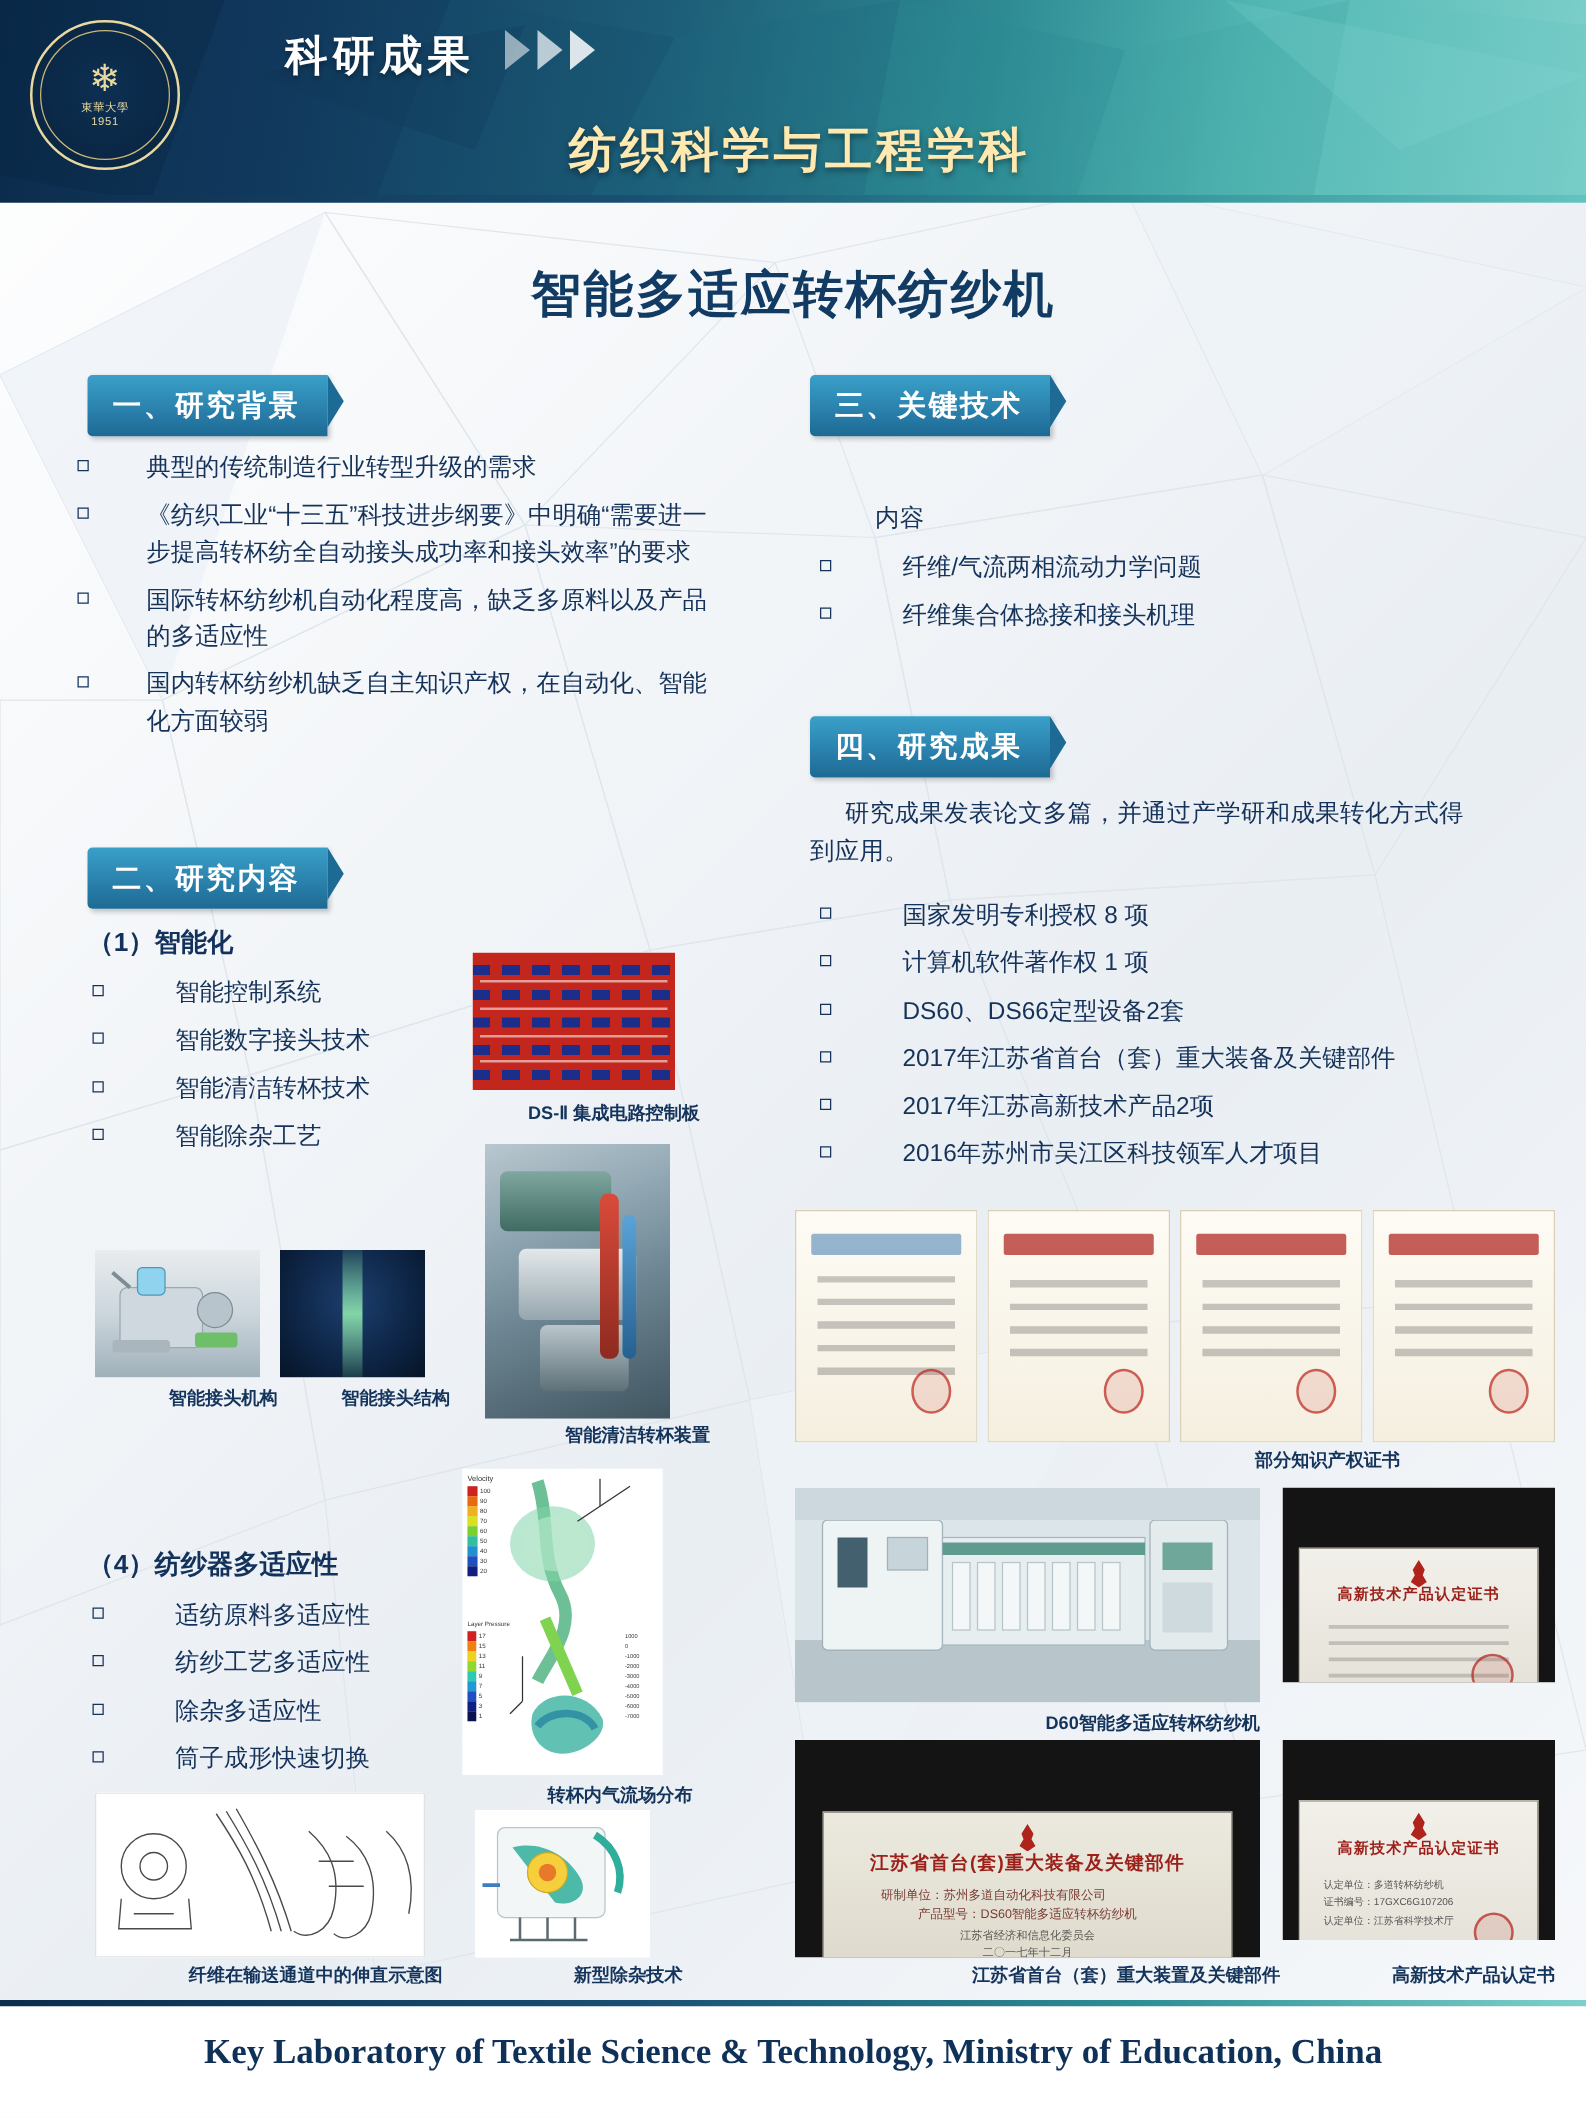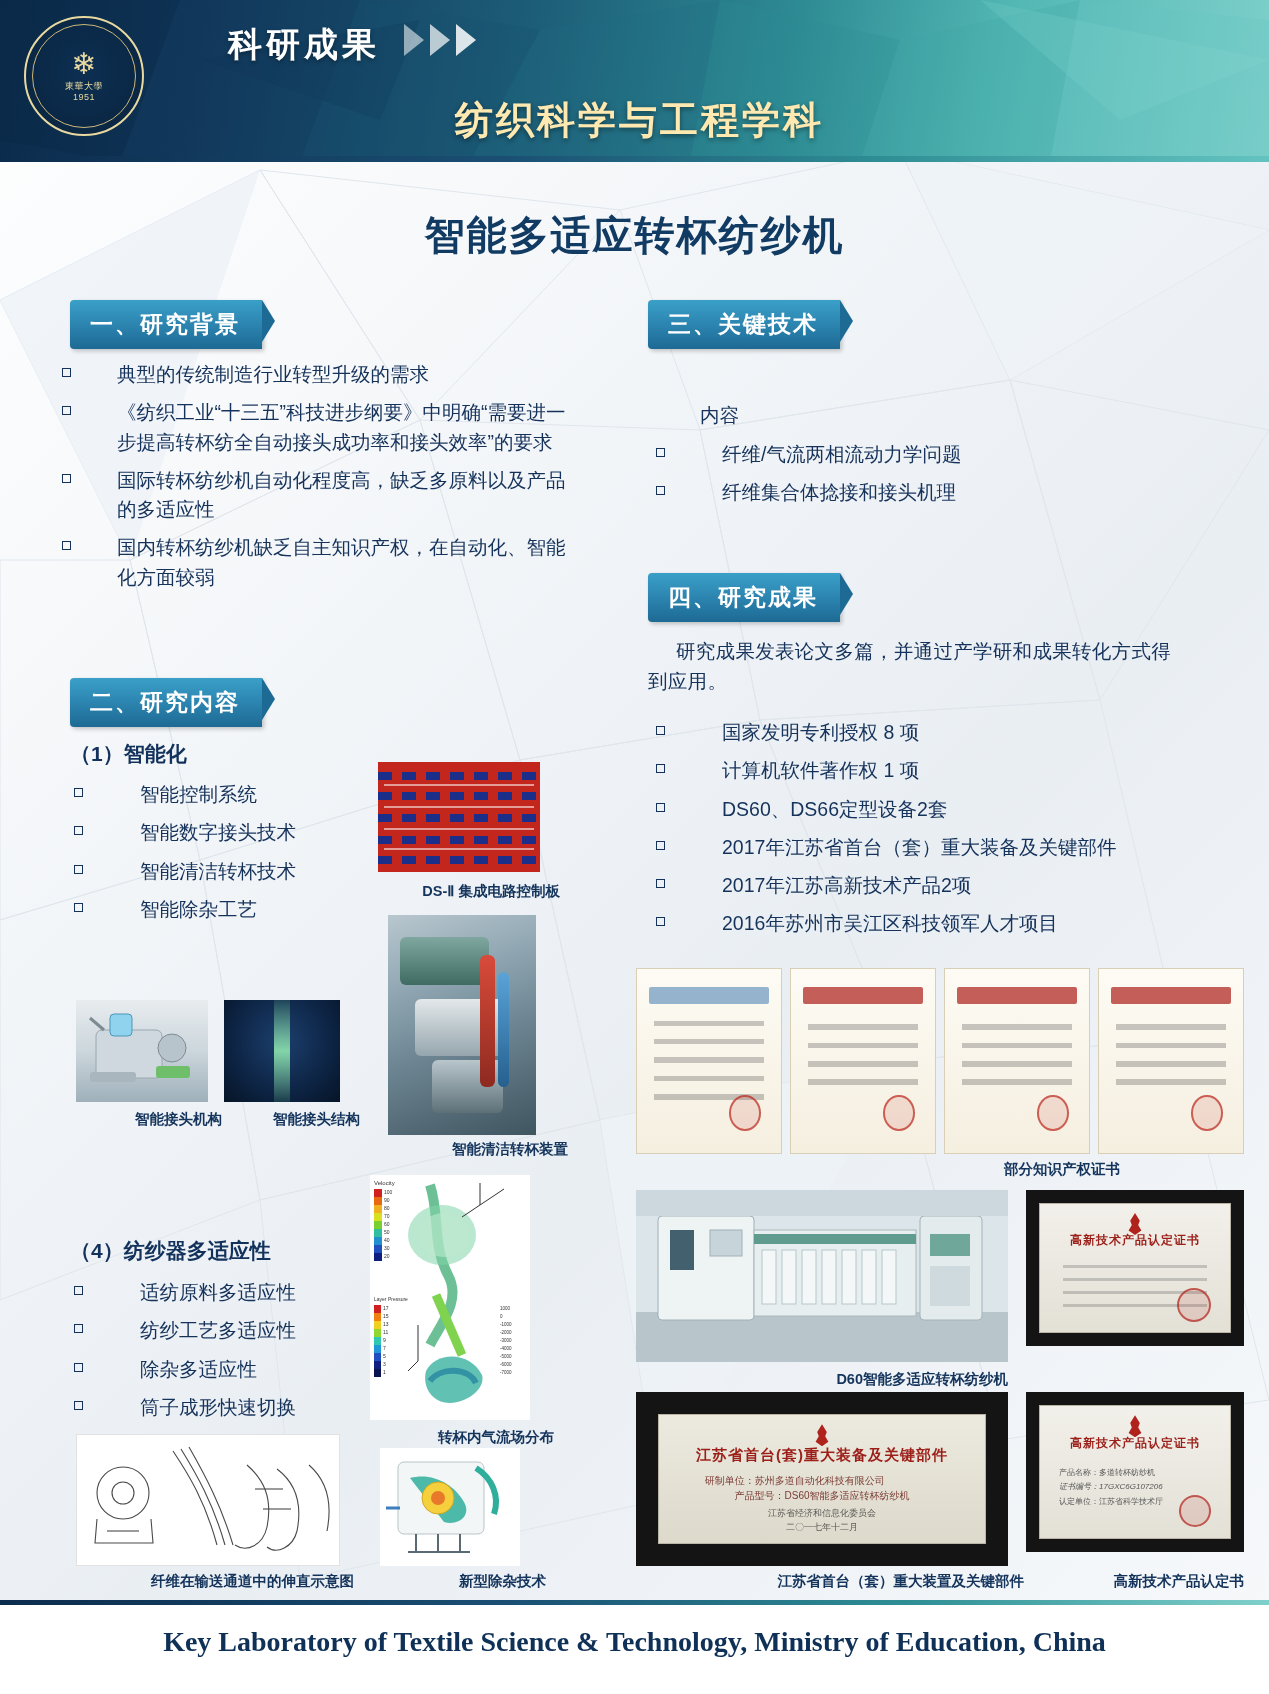--- a/index.html
+++ b/index.html
@@ -233,20 +233,21 @@
     width: 100%; height: 100%;
     background: #141414;
     padding: 6%;
     position: relative; overflow: hidden;
   }
   .img-plaque .inner {
     width: 100%; height: 100%;
     background: linear-gradient(180deg, #f2f0ea 0%, #e3e0d6 100%);
     position: relative;
     border: 1px solid #b9b4a5;
+    margin-top: 35px;
   }
   .img-plaque .p-title {
     position: absolute; left: 8%; right: 8%; top: 22%;
     text-align: center; font-size: 12px; font-weight: bold; color: #9c1f19;
     letter-spacing: 1px;
   }
   .img-plaque .p-line {
     position: absolute; left: 12%; right: 12%; height: 3px;
     background: rgba(70,70,70,.25);
   }
@@ -738,22 +739,22 @@
     </div>
   </div>
   <div class="cap" style="left:620px; top:1572px; width:404px;">江苏省首台（套）重大装置及关键部件</div>
 
   <div class="fig" style="left:1026px; top:1392px; width:218px; height:160px;">
     <div class="frame">
       <div class="img-plaque">
         <div class="inner">
           <div class="flame"></div>
           <div class="p-title">高新技术产品认定证书</div>
-          <div style="position:absolute; left:10%; right:10%; top:46%; font-size:8px; color:#555;">产品名称：多道转杯纺纱机</div>
-          <div style="position:absolute; left:10%; right:10%; top:57%; font-size:8px; color:#555;font-style:italic;">证书编号：17GXC6G107206</div>
+          <div style="position:absolute; left:10%; right:10%; top:46%; font-size:8px; color:#555;">认定单位：多道转杯纺纱机</div>
+          <div style="position:absolute; left:10%; right:10%; top:57%; font-size:8px; color:#555;">证书编号：17GXC6G107206</div>
           <div style="position:absolute; left:10%; right:10%; top:68%; font-size:8px; color:#555;">认定单位：江苏省科学技术厅</div>
           <div style="position:absolute; right:10%; bottom:8%; width:32px; height:32px; border-radius:50%; border:2px solid rgba(180,35,28,.7); background:rgba(180,35,28,.12);"></div>
         </div>
       </div>
     </div>
   </div>
   <div class="cap" style="left:1026px; top:1572px; width:218px;">高新技术产品认定书</div>
 
   <div class="footer">
     <div class="footer-line"></div>

